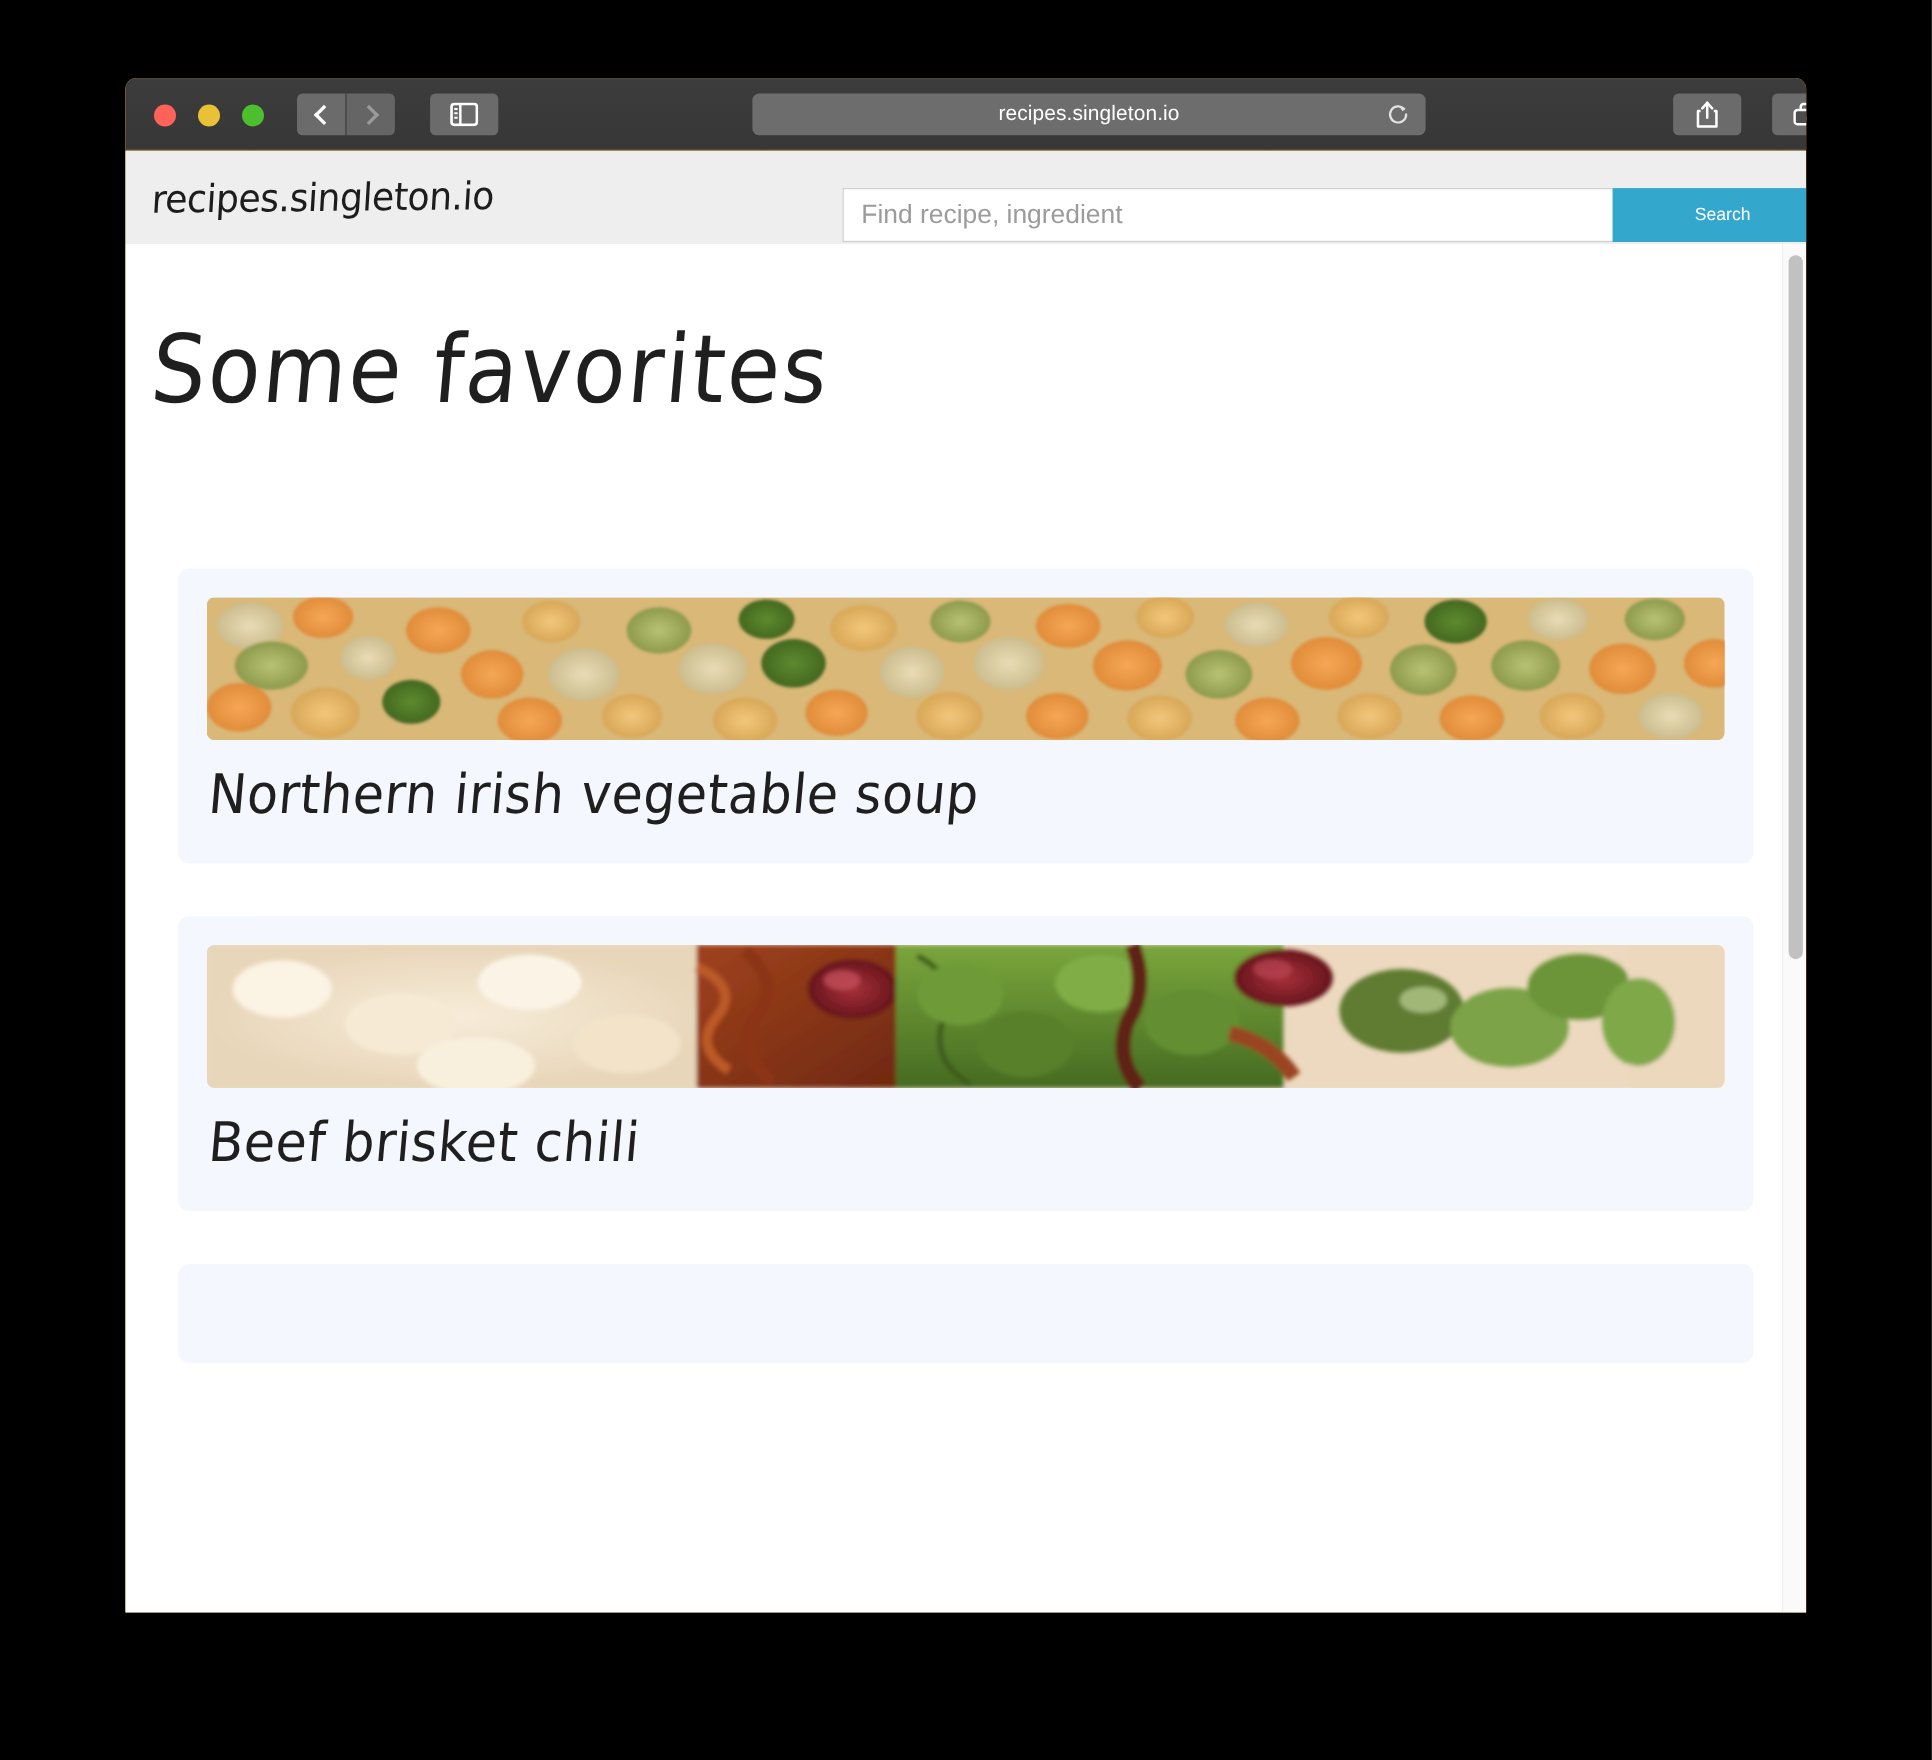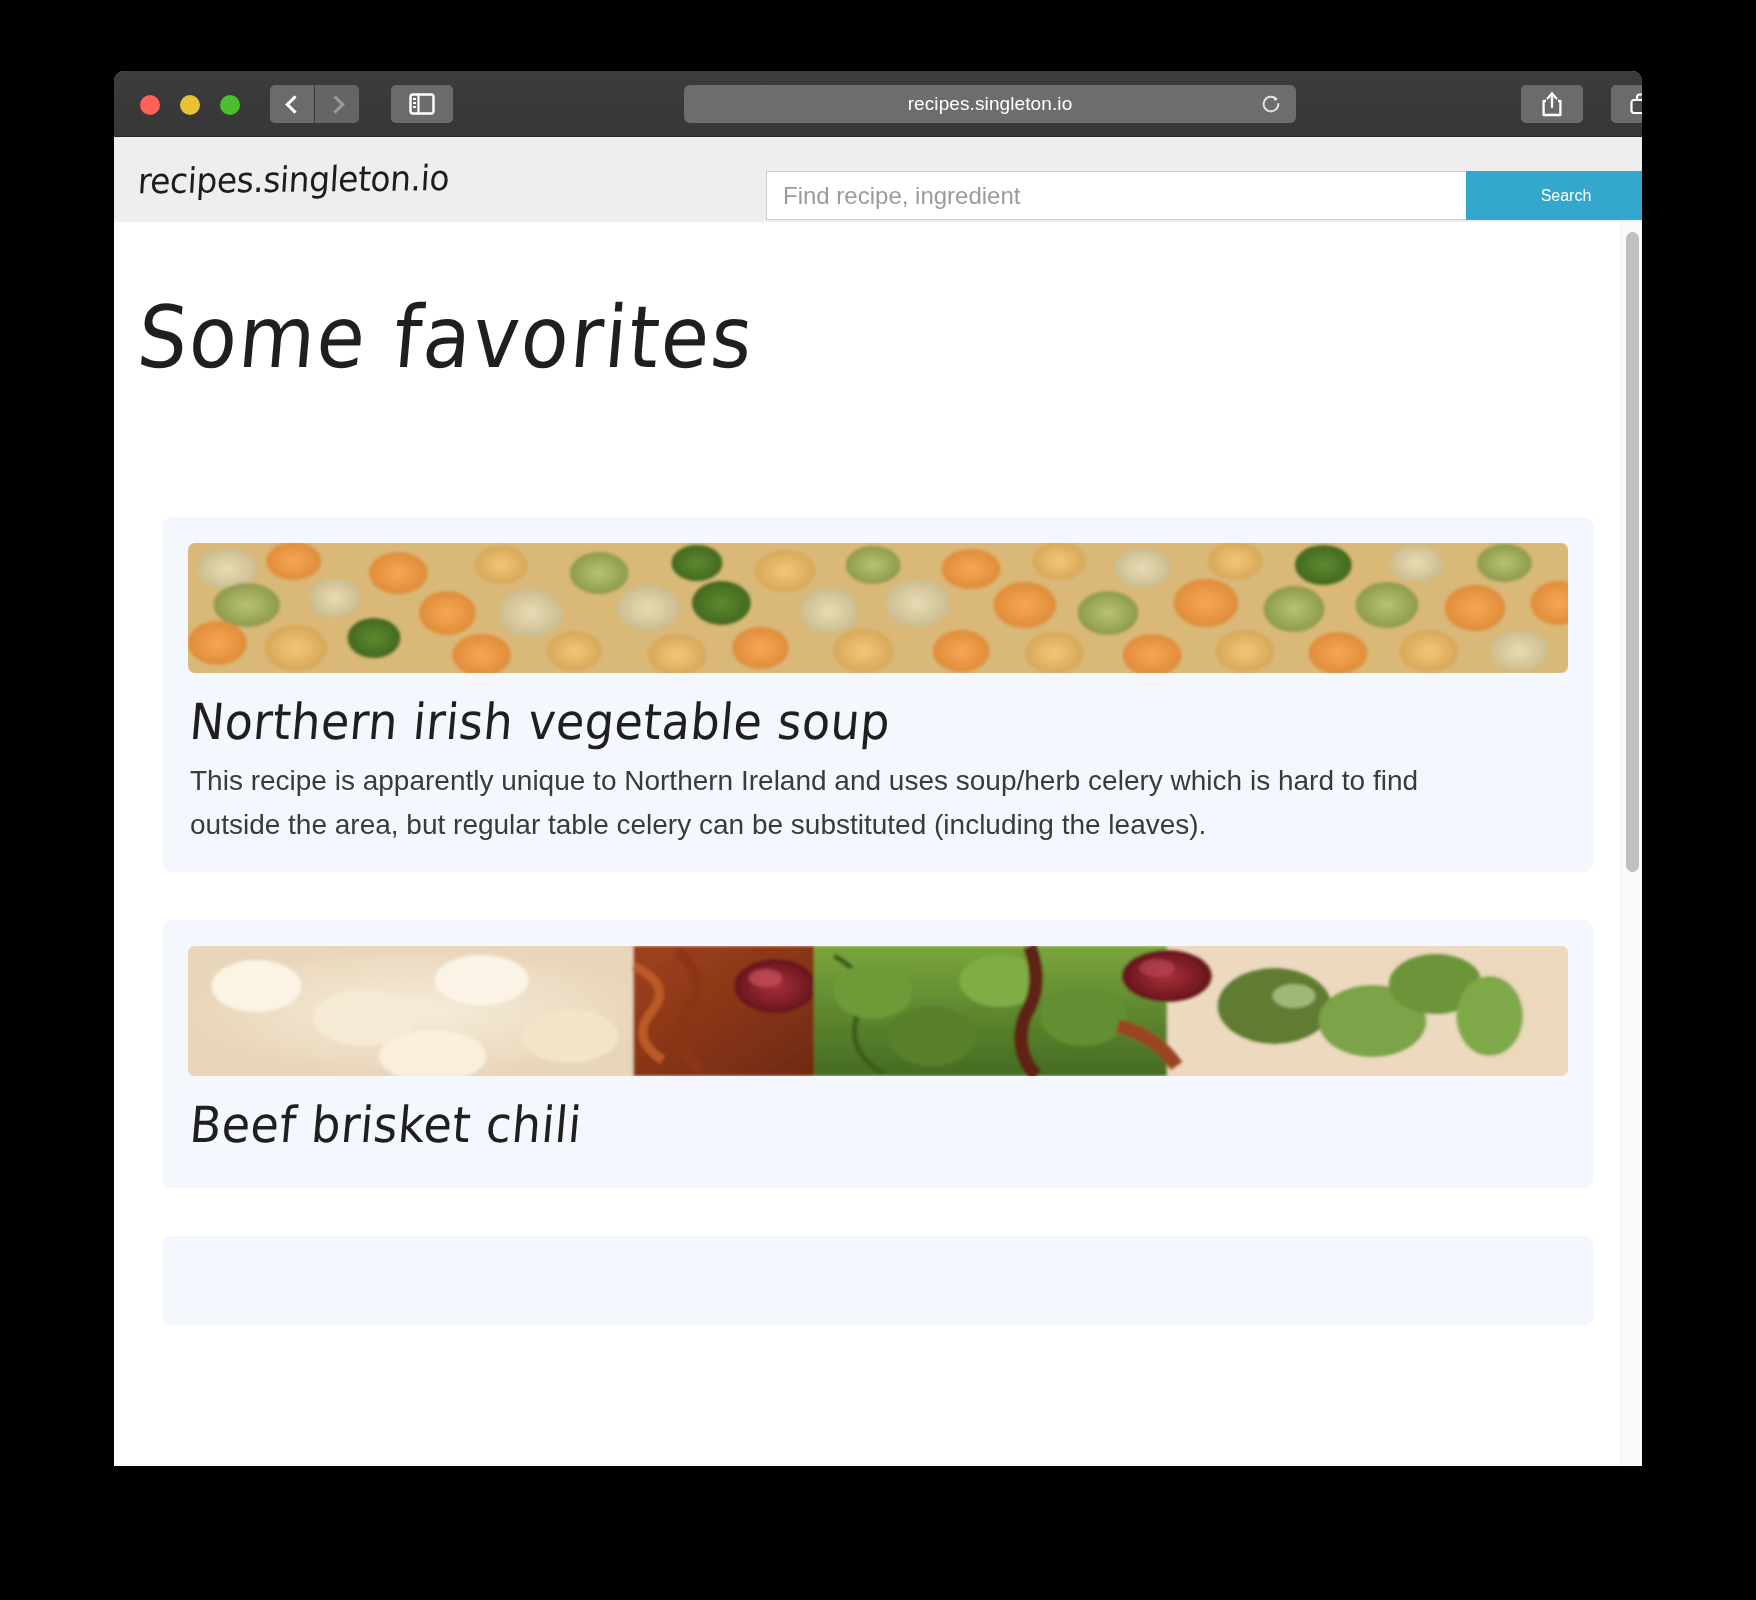--- a/index.html
+++ b/index.html
@@ -368,21 +368,20 @@
               <ellipse cx="1255" cy="20" rx="28" ry="19" fill="url(#pg3)"></ellipse>
               <ellipse cx="1268" cy="108" rx="30" ry="21" fill="url(#pg5)"></ellipse>
               <ellipse cx="1315" cy="65" rx="31" ry="23" fill="url(#pg1)"></ellipse>
               <ellipse cx="1345" cy="20" rx="28" ry="19" fill="url(#pg2)"></ellipse>
               <ellipse cx="1360" cy="108" rx="30" ry="21" fill="url(#pg3)"></ellipse>
               <ellipse cx="1400" cy="60" rx="28" ry="22" fill="url(#pg1)"></ellipse>
             </g>
           </svg>
         </div>
         <div class="card-title">Northern irish vegetable soup</div>
-        <div class="card-desc">This recipe is apparently unique to Northern Ireland and uses soup/herb celery which is hard to find outside the area, but regular table celery can be substituted (including the leaves).</div>
       </div>
 
       <div class="card">
         <div class="card-image">
           <svg width="100%" height="100%" viewBox="0 0 1410 130" preserveAspectRatio="none">
             <defs>
               <radialGradient id="rice">
                   <stop offset="0" stop-color="#f7ecd9"></stop>
                   <stop offset="1" stop-color="#e8d6ba"></stop>
                 </radialGradient>

